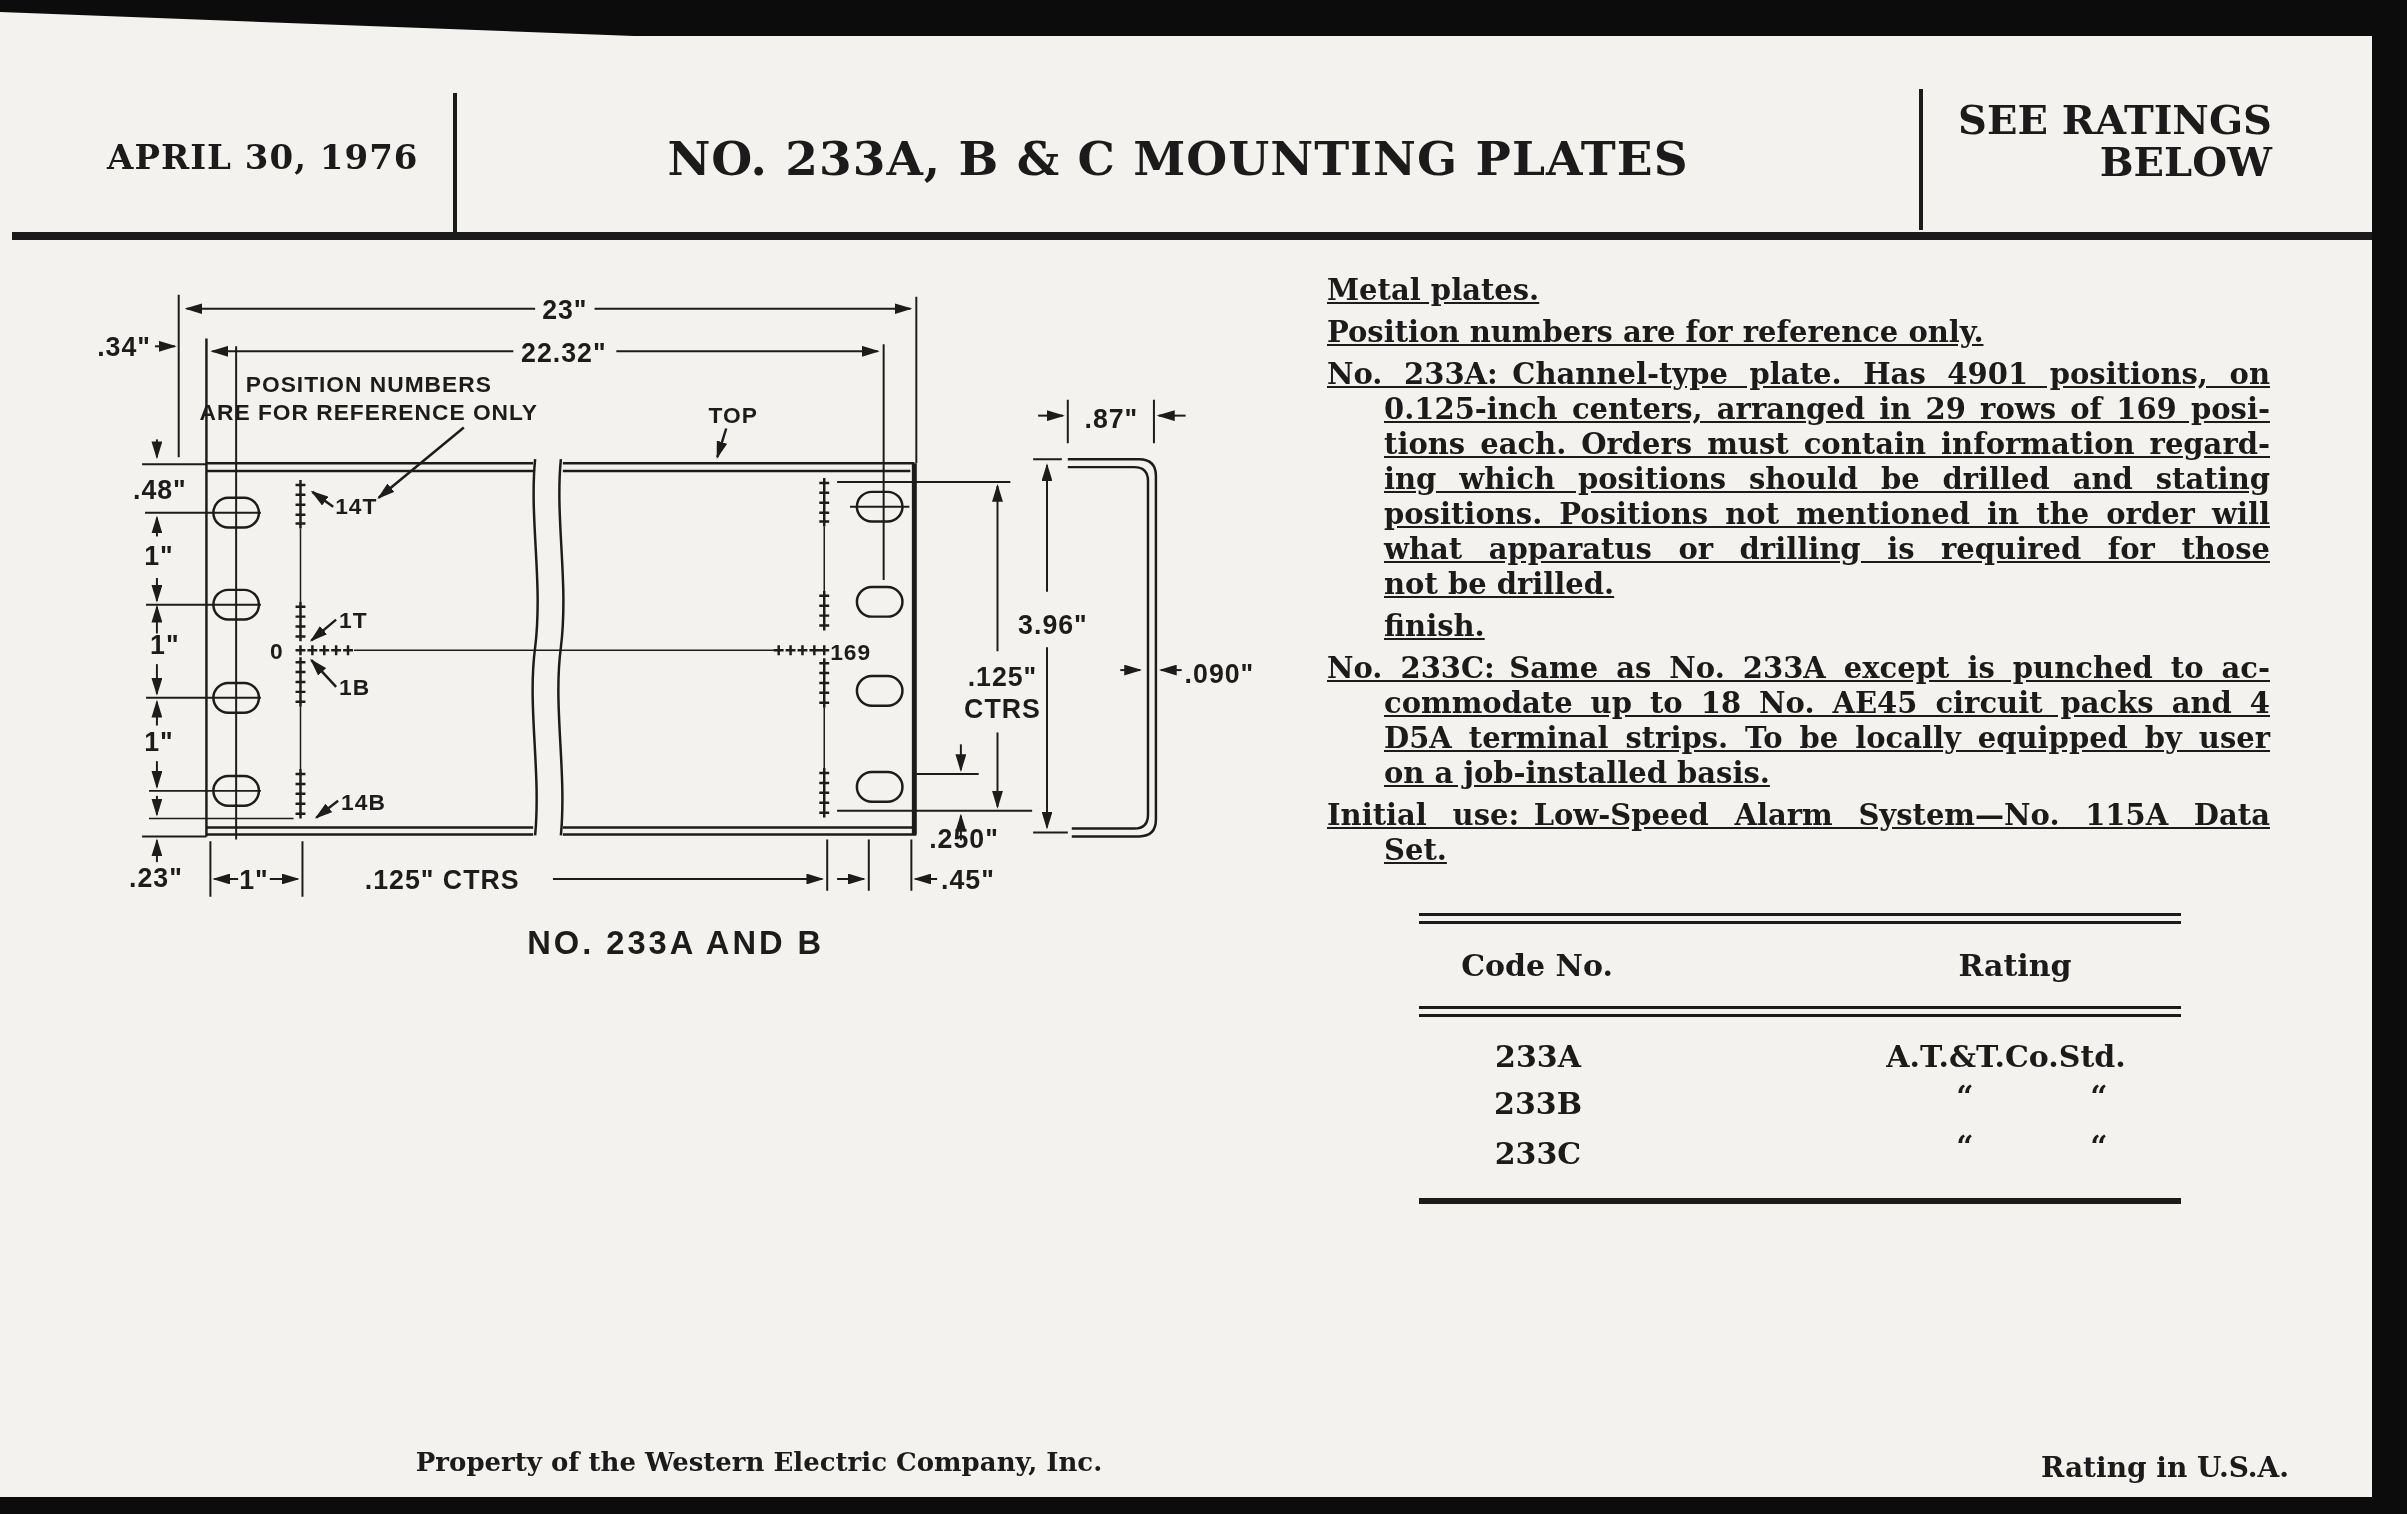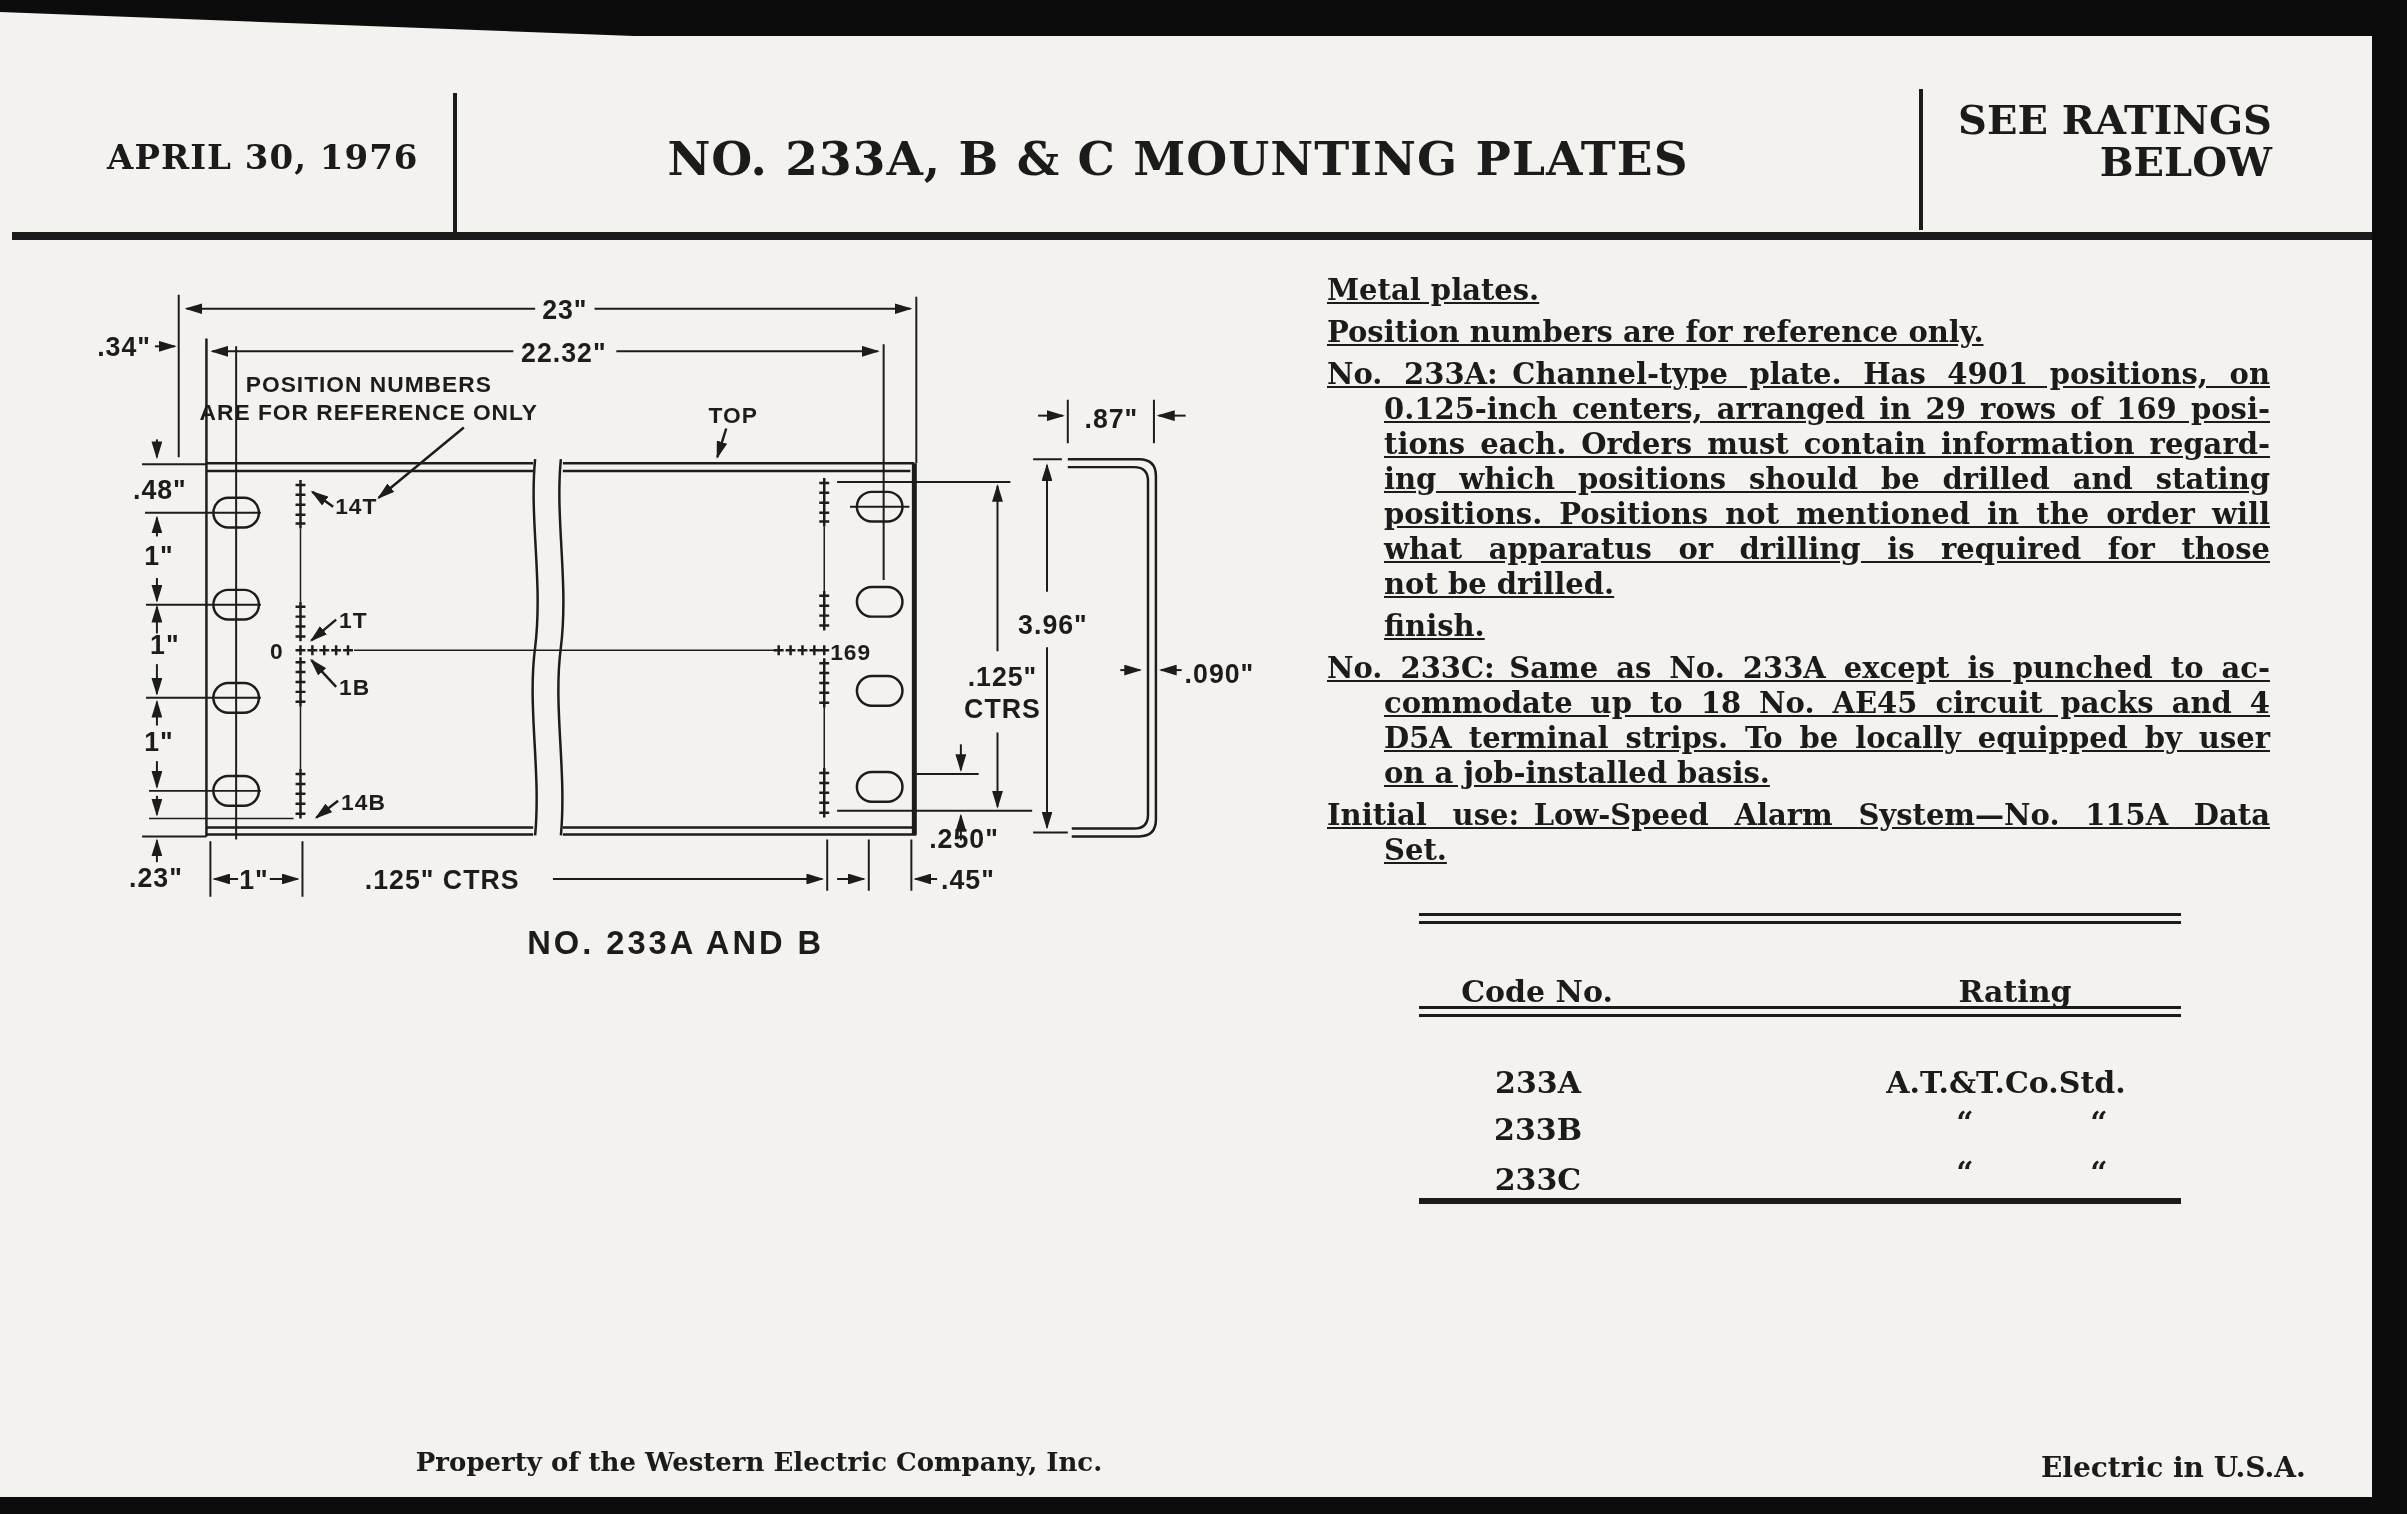--- a/index.html
+++ b/index.html
@@ -25,21 +25,21 @@
   
   .desc{position:absolute;left:1327px;top:273px;width:943px;
         font-size:29px;font-weight:700;line-height:35px;text-decoration:underline;}
   .desc .para{margin:0 0 7px 0;}
   .desc .ln{text-align:justify;text-align-last:justify;}
   .desc .ln.plain{text-align:left;text-align-last:left;}
   .desc .cont{padding-left:57px;}
   
   .trule{position:absolute;background:#1b1b1b;}
   .ttext{position:absolute;font-size:30px;font-weight:700;white-space:nowrap;}
-  .tcenter{transform:translateX(-50%);margin-top:26px;}
+  .tcenter{transform:translateX(-50%);}
   
   .foot{position:absolute;font-size:26px;font-weight:700;white-space:nowrap;}
   
   .diagram{position:absolute;left:50px;top:277px;}
   svg .s{stroke:#1c1c1c;fill:none;}
   svg text{fill:#1c1c1c;stroke:none;font-family:"Liberation Sans","DejaVu Sans",sans-serif;
            font-weight:700;font-size:27px;letter-spacing:1px;}
   svg text.small{font-size:23px;}
   svg text.cap{font-size:33px;letter-spacing:3px;}
 </style>
@@ -236,21 +236,21 @@
     <div class="ttext tcenter" style="left:2099px;top:1079px">“</div>
 
     <div class="ttext tcenter" style="left:1538px;top:1136px">233C</div>
     <div class="ttext tcenter" style="left:1965px;top:1129px">“</div>
     <div class="ttext tcenter" style="left:2099px;top:1129px">“</div>
 
     <div class="trule" style="left:1419px;top:1198px;width:762px;height:6px"></div>
   </div>
 
   <div class="foot" style="left:759px;top:1447px;transform:translateX(-50%)">Property of the Western Electric Company, Inc.</div>
-  <div class="foot" style="left:2041px;top:1451px;font-size:28px">Electric in U.S.A.</div>
+  <div class="foot" style="left:2041px;top:1451px;font-size:28px">Rating in U.S.A.</div>
 
   <div class="bar bar-top">
     <div class="bar-top-wedge"></div>
   </div>
   <div class="bar bar-right"></div>
   <div class="bar bar-bottom"></div>
 
 </div>
 
 

